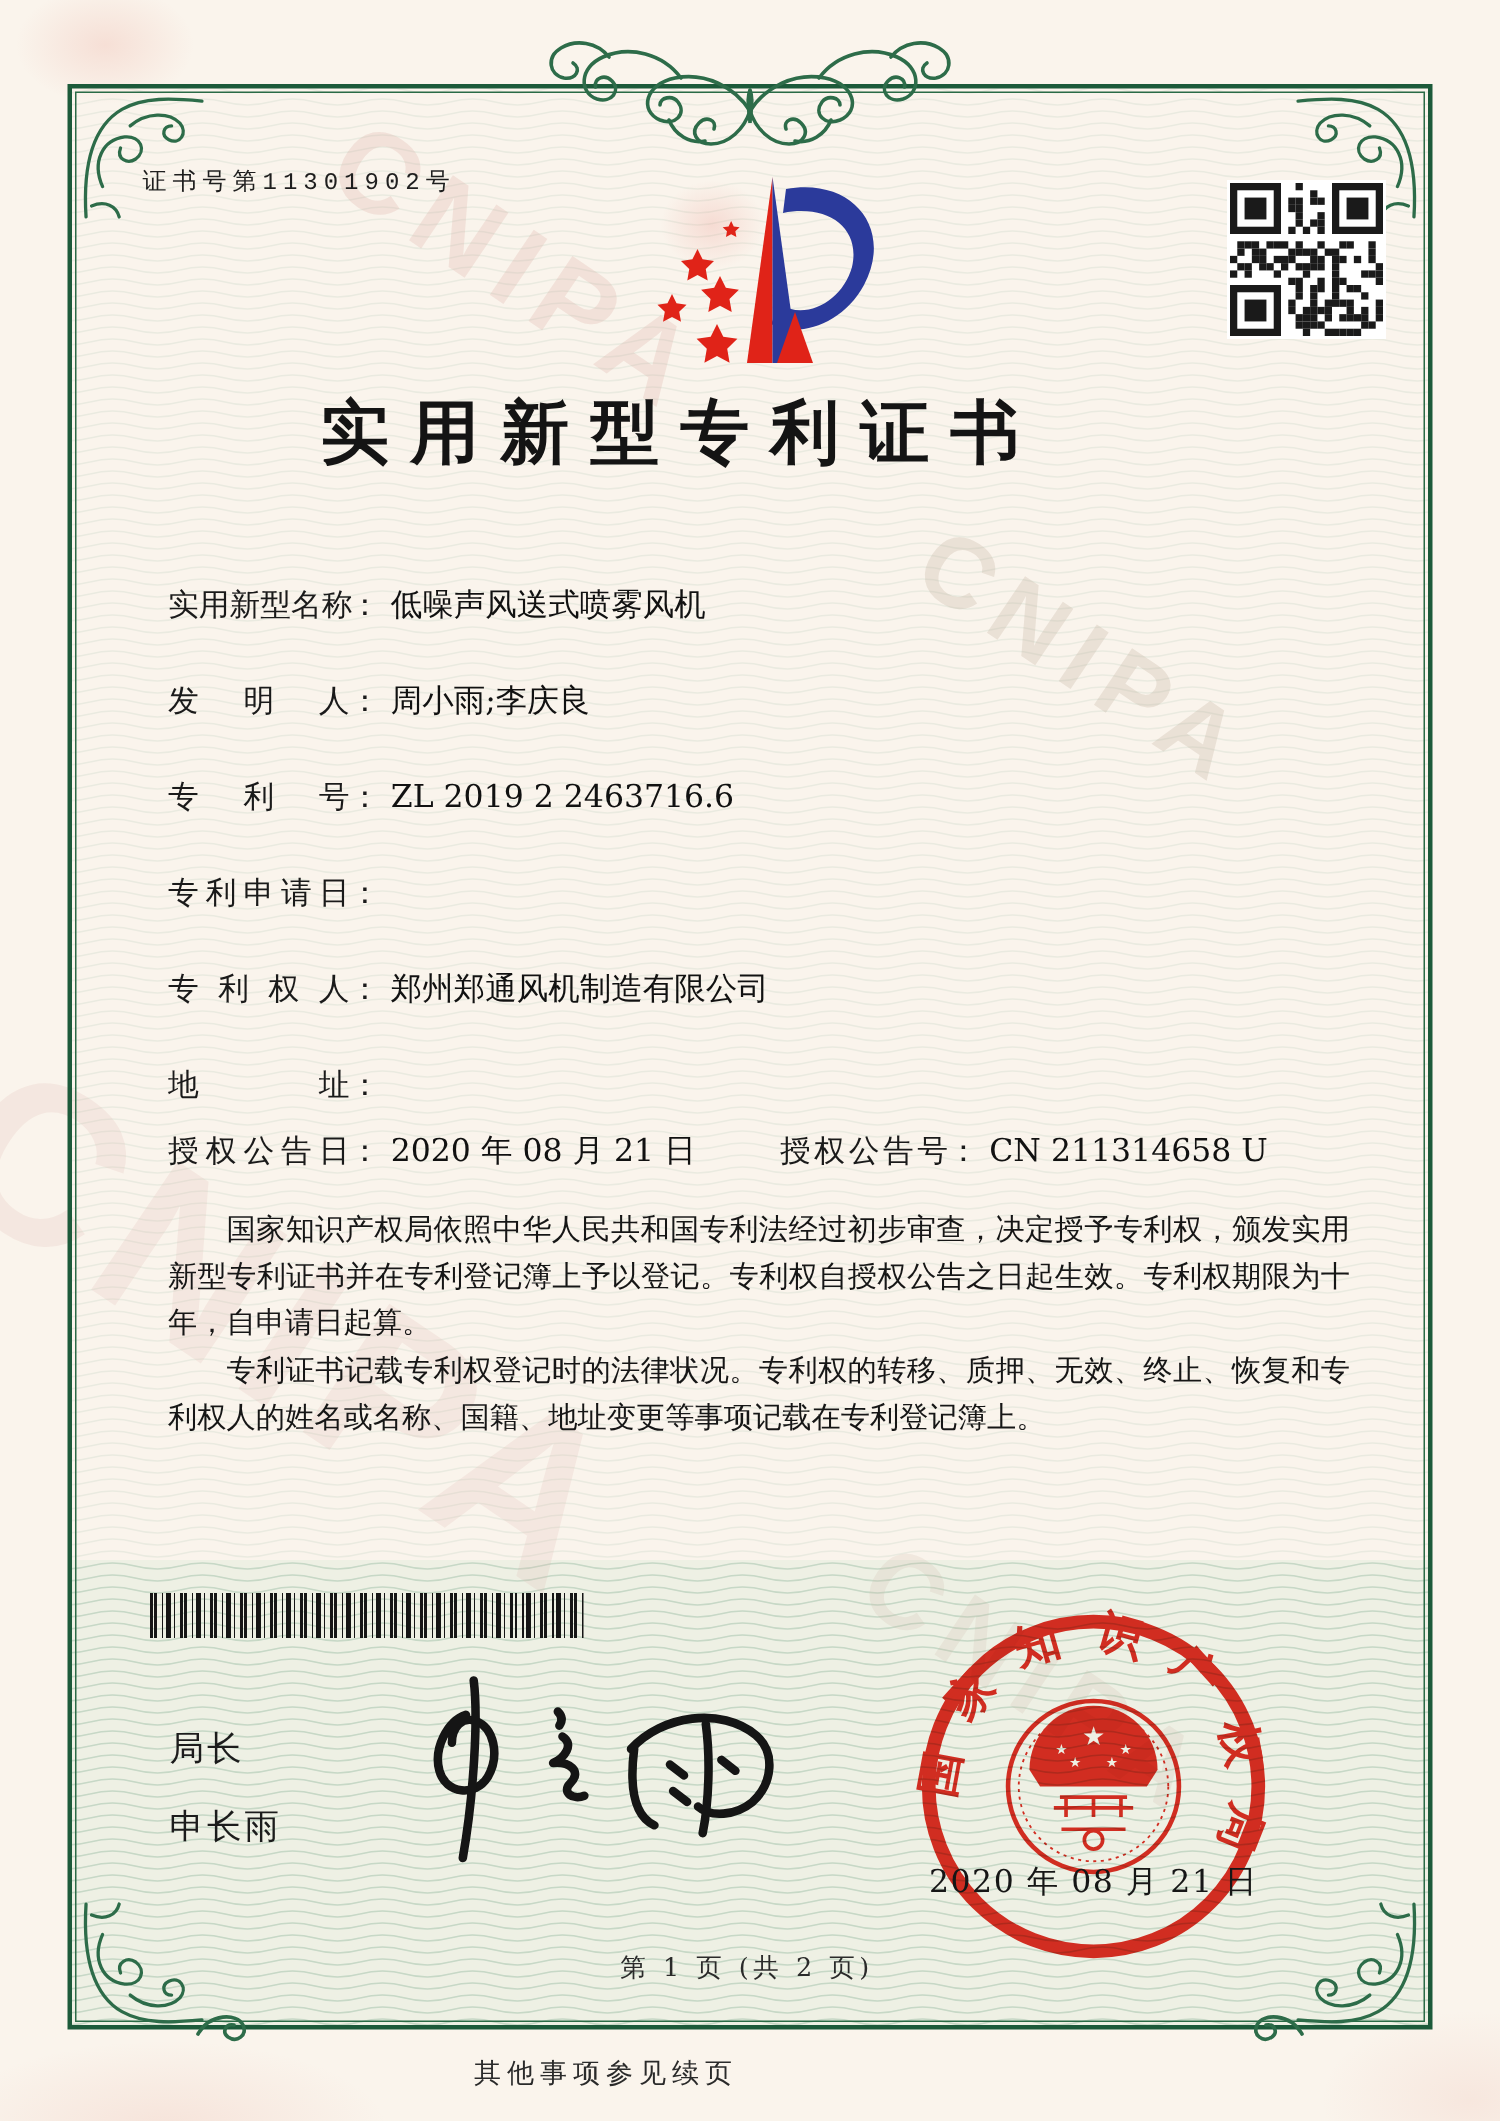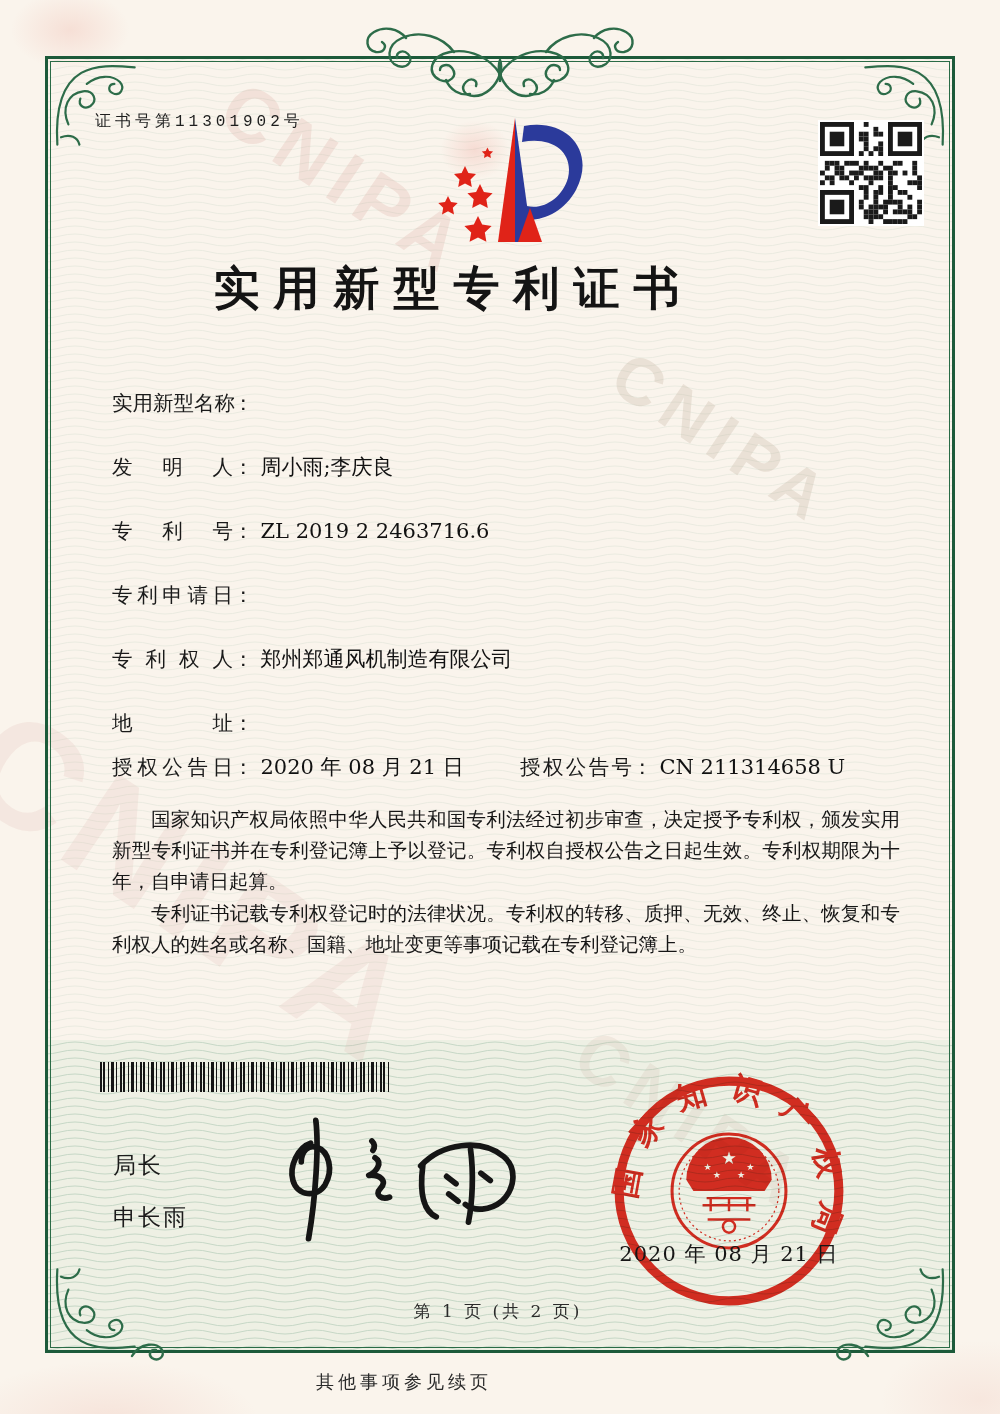--- a/index.html
+++ b/index.html
@@ -309,20 +309,21 @@
       <rect x="5" y="75" width="25" height="25" fill="#fff"></rect>
       <rect x="10" y="80" width="15" height="15" fill="#1a1a1a"></rect>
     </svg>
 
   <div class="title">实用新型专利证书</div>
 
   <div class="content">
     <div class="frow">
       <span class="flabel">实用新型名称</span>
         <span class="fcolon">：</span>
+      <span class="fvalue">低噪声风送式喷雾风机</span>
     </div>
     <div class="frow">
       <span class="flabel">发明人</span>
         <span class="fcolon">：</span>
       <span class="fvalue">周小雨;李庆良</span>
     </div>
     <div class="frow">
       <span class="flabel">专利号</span>
         <span class="fcolon">：</span>
       <span class="fvalue">ZL 2019 2 2463716.6</span>

